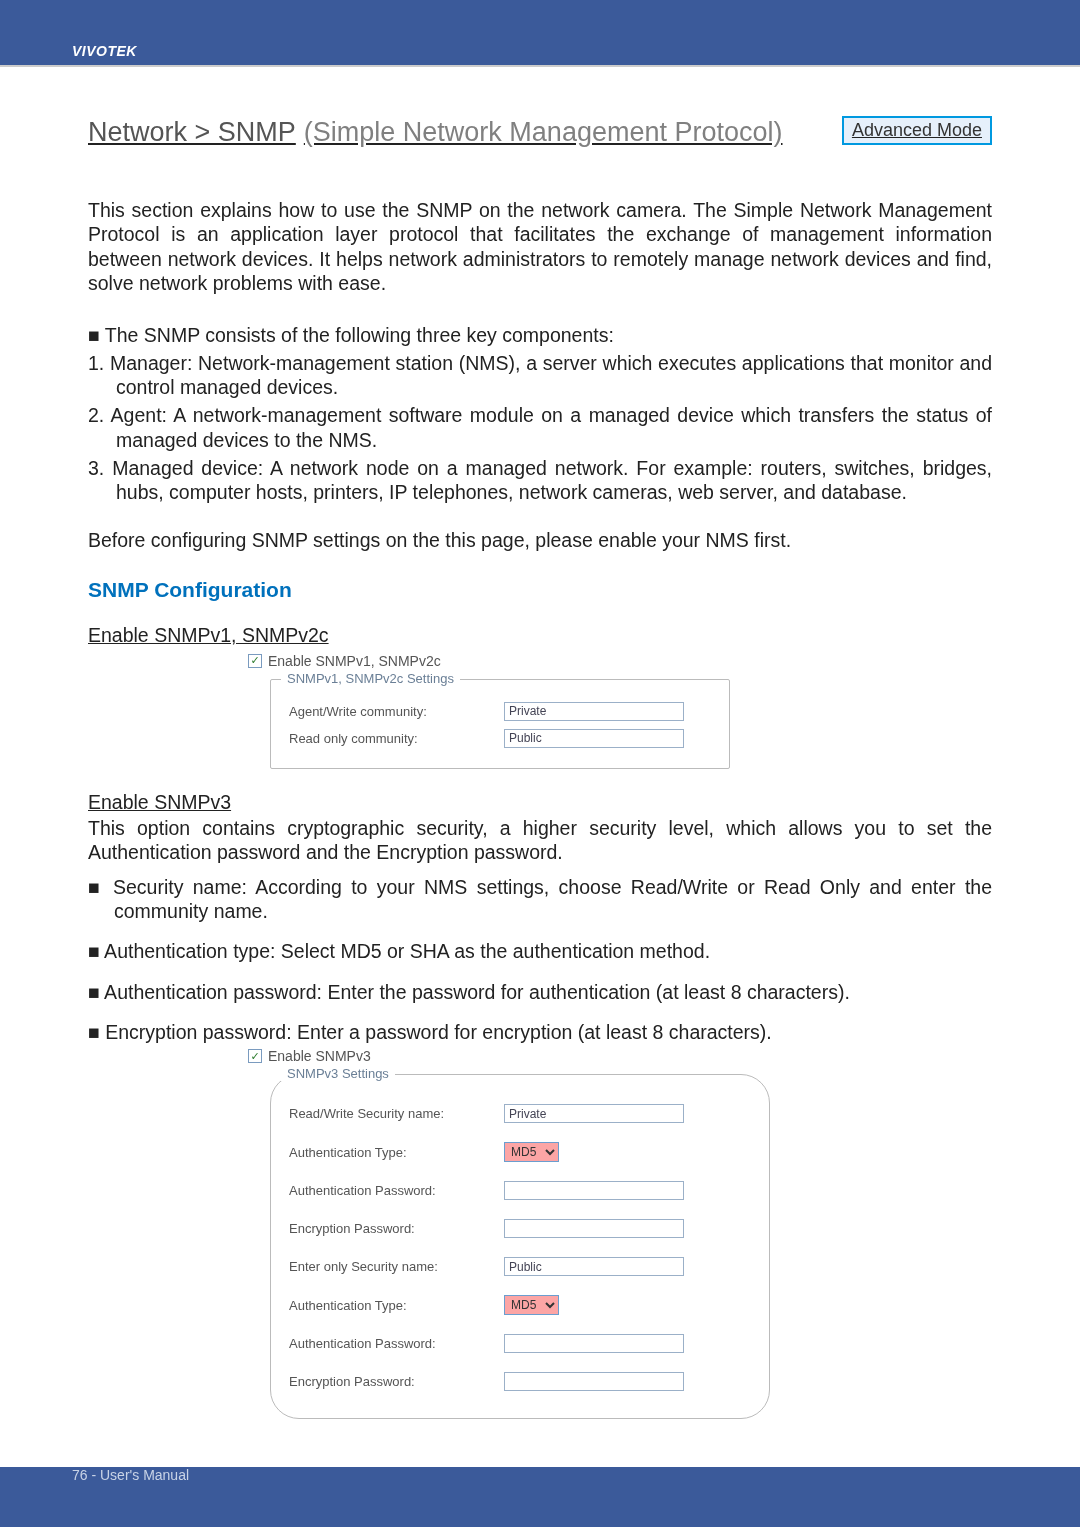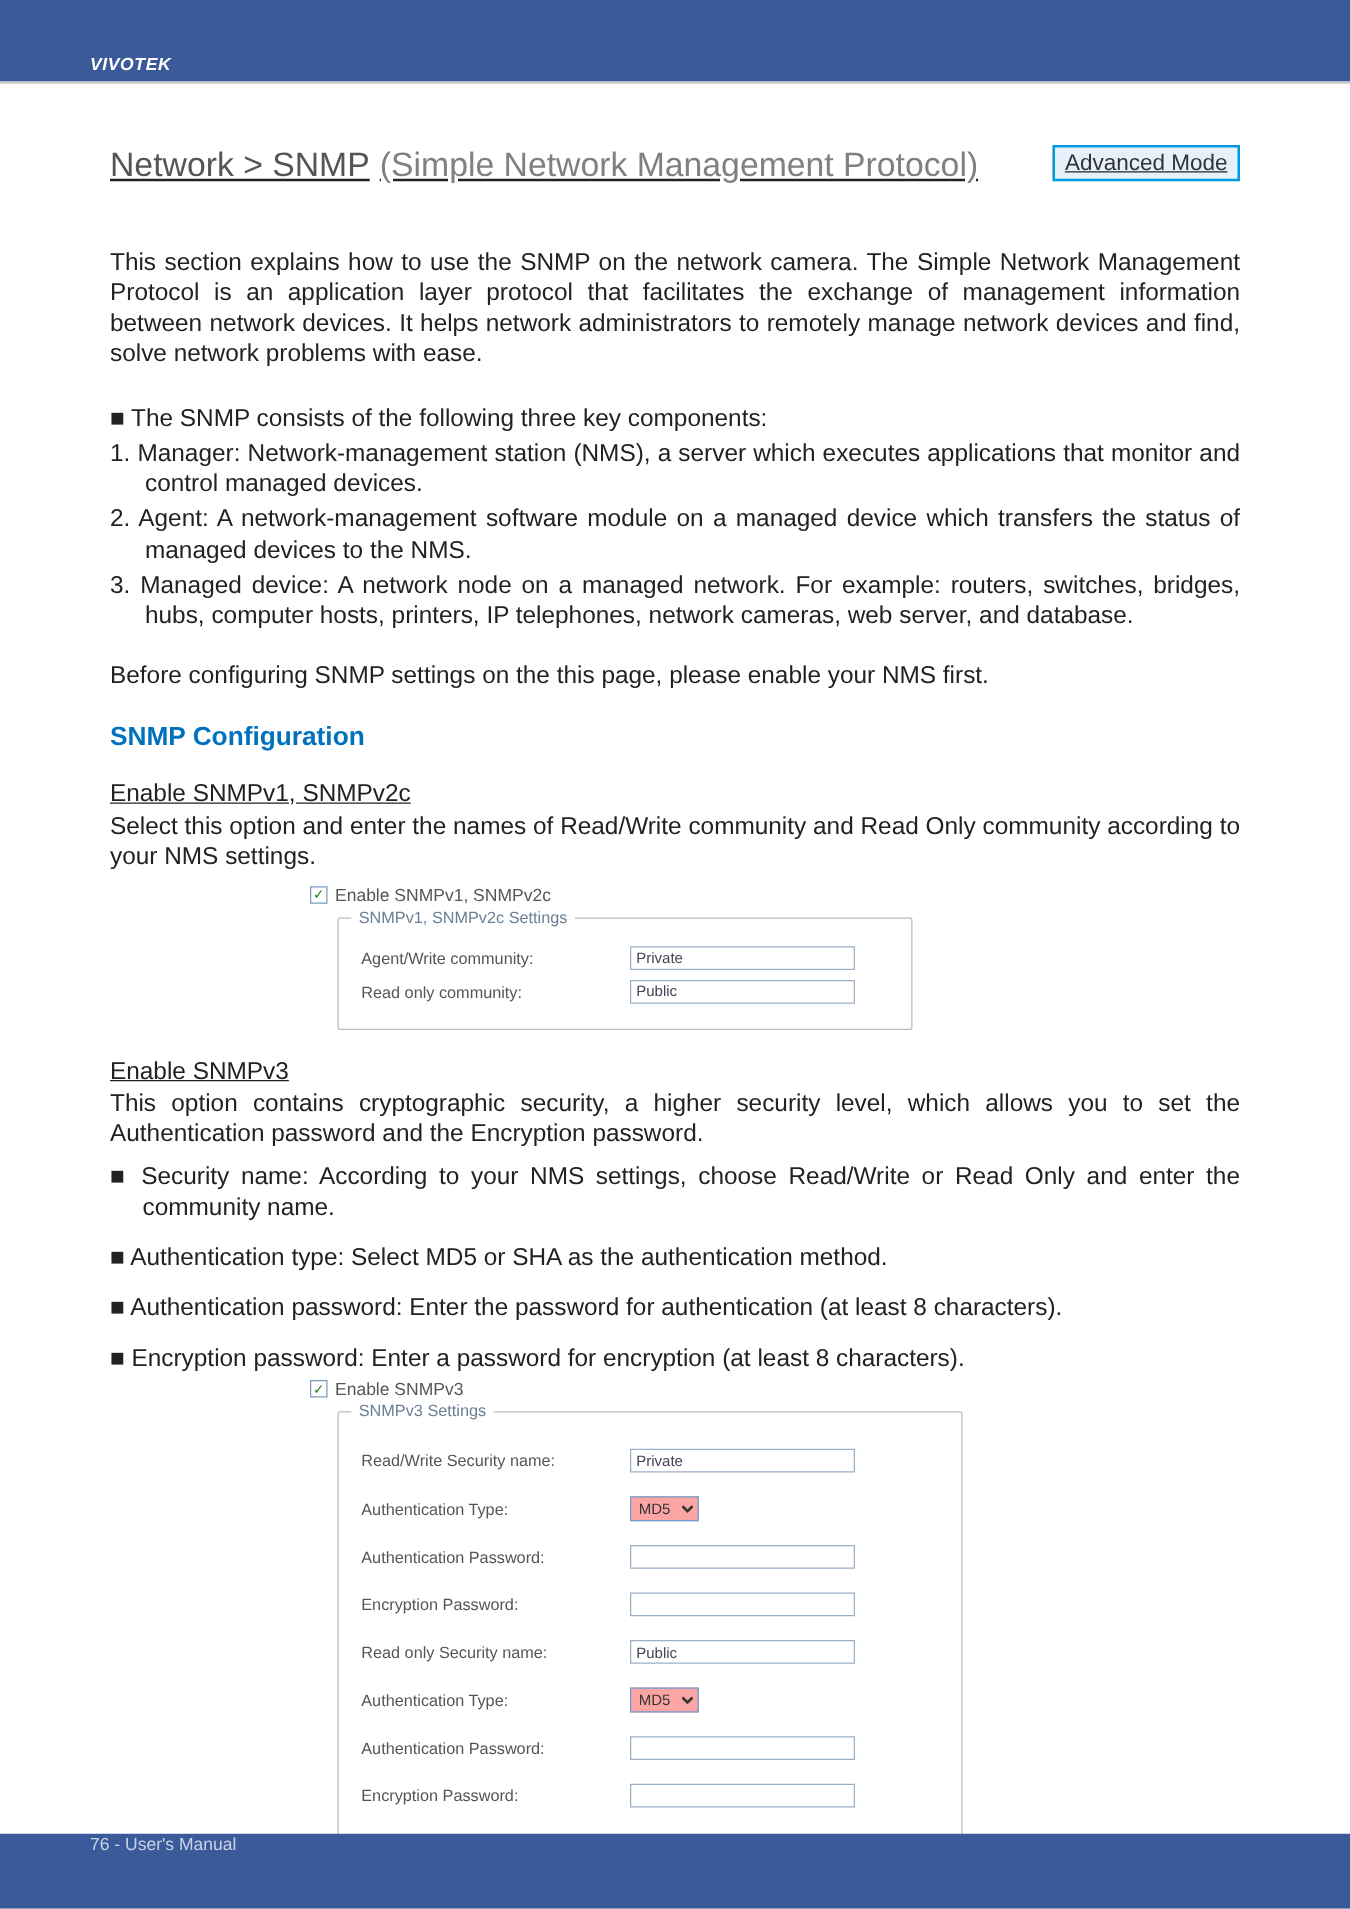--- a/index.html
+++ b/index.html
@@ -183,20 +183,21 @@
     text-indent: -26px;
     line-height: 1.25;
   }
   .settings-box-2 {
     margin-left: 160px;
     margin-top: 2px;
   }
   .fieldset.v3 {
     width: 500px;
     padding: 10px 18px 8px 18px;
+    border-radius: 29px;
   }
   .fieldset.v3 .form-row { margin: 19px 0; }
   .footer {
     position: absolute;
     left: 0;
     bottom: 0;
     height: 60px;
     width: 100%;
     background: #3b5a9a;
     display: flex;
@@ -229,21 +230,20 @@
   <p class="bullet-sq">■ The SNMP consists of the following three key components:</p>
   <p class="numlist">1. Manager: Network-management station (NMS), a server which executes applications that monitor and control managed devices.</p>
   <p class="numlist">2. Agent: A network-management software module on a managed device which transfers the status of managed devices to the NMS.</p>
   <p class="numlist">3. Managed device: A network node on a managed network. For example: routers, switches, bridges, hubs, computer hosts, printers, IP telephones, network cameras, web server, and database.</p>
 
   <p class="before-config">Before configuring SNMP settings on the this page, please enable your NMS first.</p>
 
   <div class="section-head">SNMP Configuration</div>
 
   <div class="subsection-head">Enable SNMPv1, SNMPv2c</div>
-  <p class="para">Select this option and enter the names of Read/Write community and Read Only community according to your NMS settings.</p>
 
   <div class="settings-box-1">
     <div class="chk-row">
       <span class="chk">✓</span>
       <span>Enable SNMPv1, SNMPv2c</span>
     </div>
     <div class="fieldset">
       <div class="fieldset-legend">SNMPv1, SNMPv2c Settings</div>
       <div class="form-row">
         <span class="form-label">Agent/Write community:</span>
@@ -284,21 +284,21 @@
       </div>
       <div class="form-row">
         <span class="form-label">Authentication Password:</span>
         <input class="form-input" value="" style="">
       </div>
       <div class="form-row">
         <span class="form-label">Encryption Password:</span>
         <input class="form-input" value="" style="">
       </div>
       <div class="form-row">
-        <span class="form-label">Read only Security name:</span>
+        <span class="form-label">Enter only Security name:</span>
         <input class="form-input" value="Public" style="">
       </div>
       <div class="form-row">
         <span class="form-label">Authentication Type:</span>
         <select class="form-select">
           <option>MD5</option>
         </select>
       </div>
       <div class="form-row">
         <span class="form-label">Authentication Password:</span>

